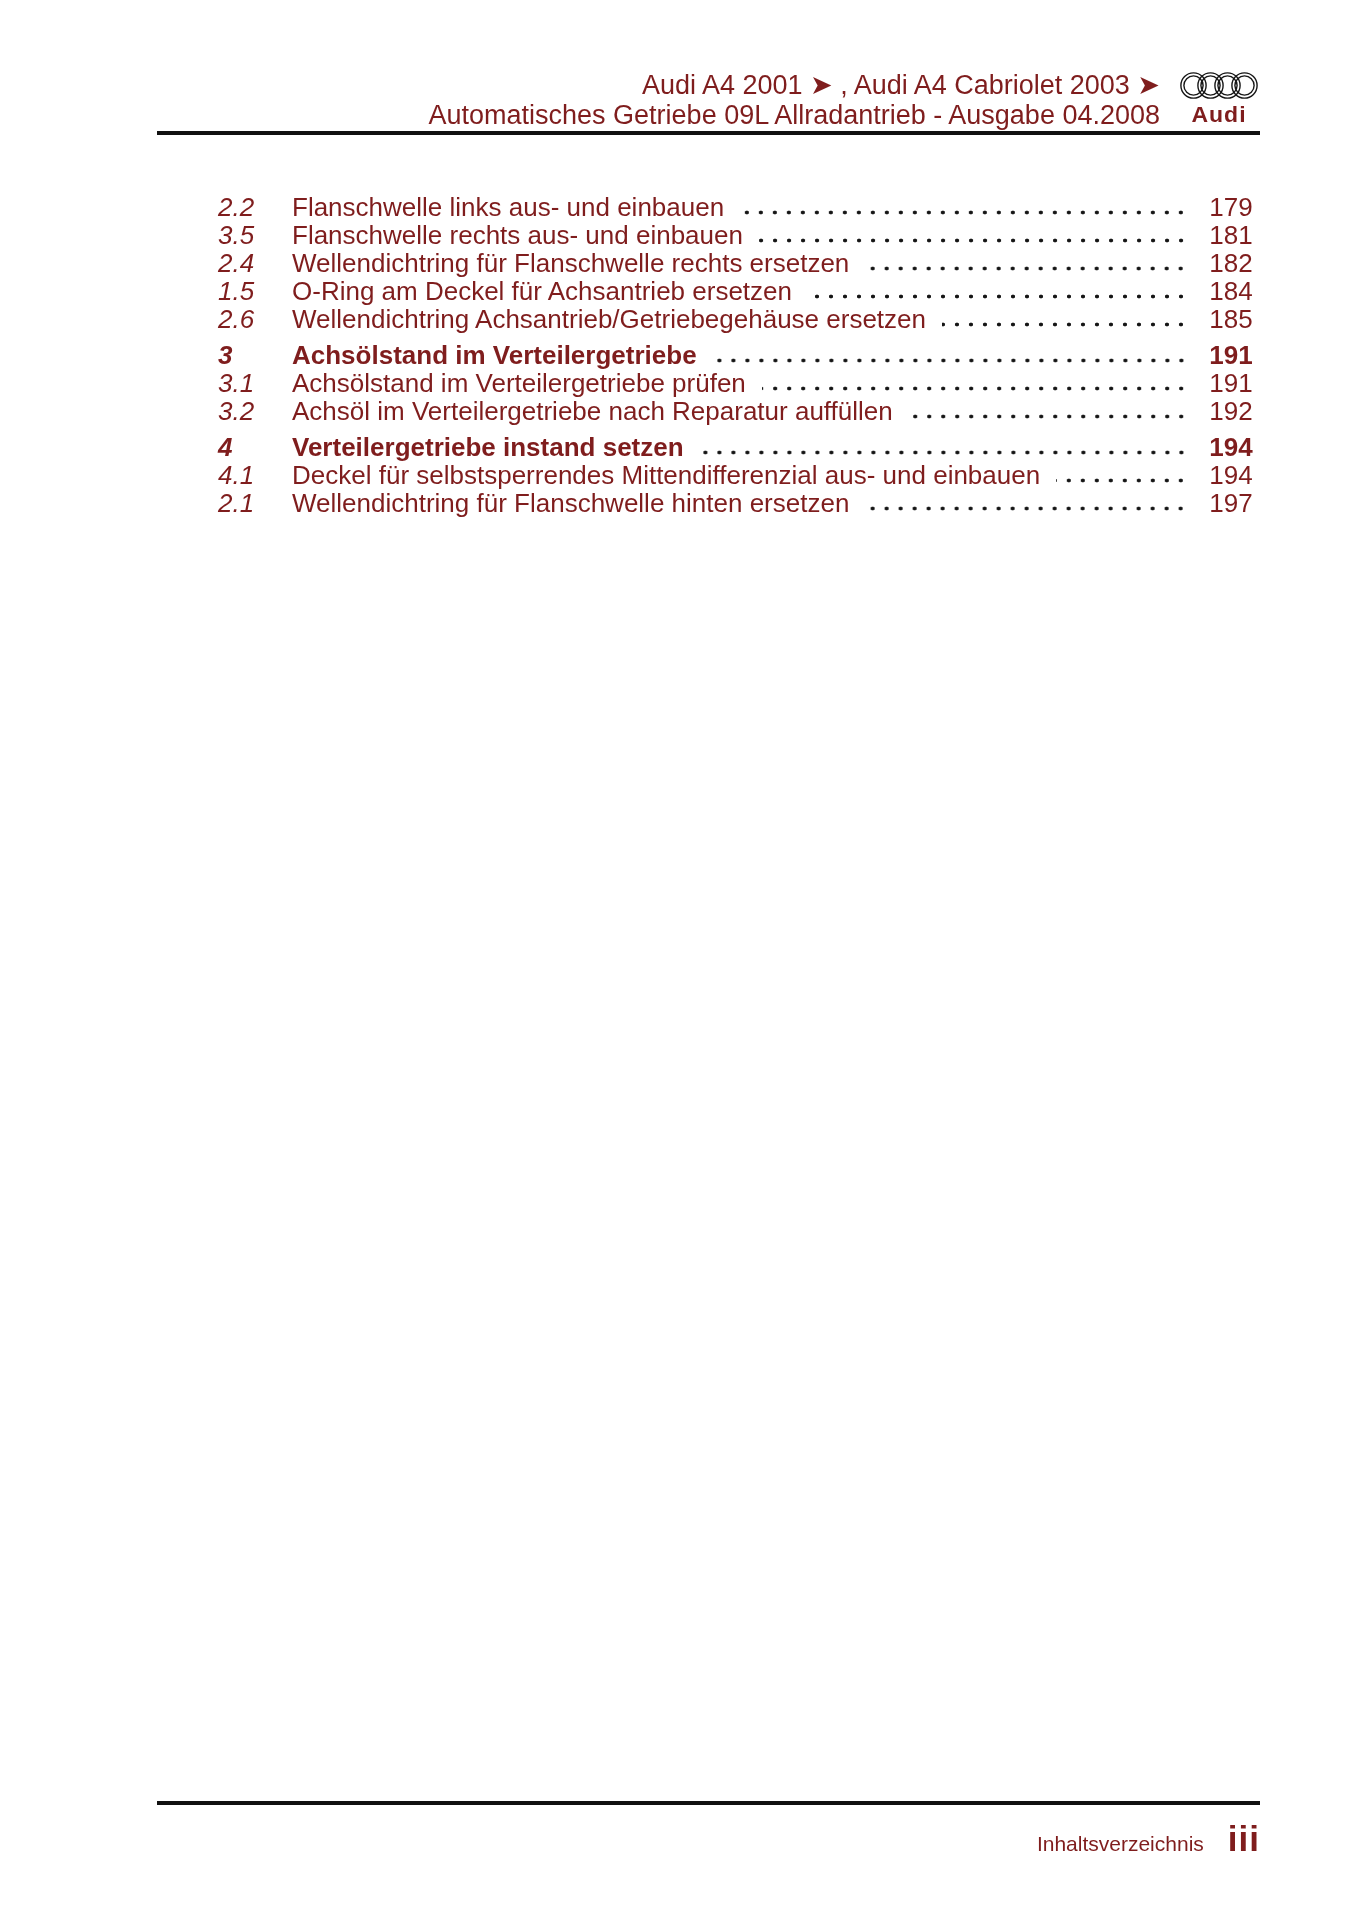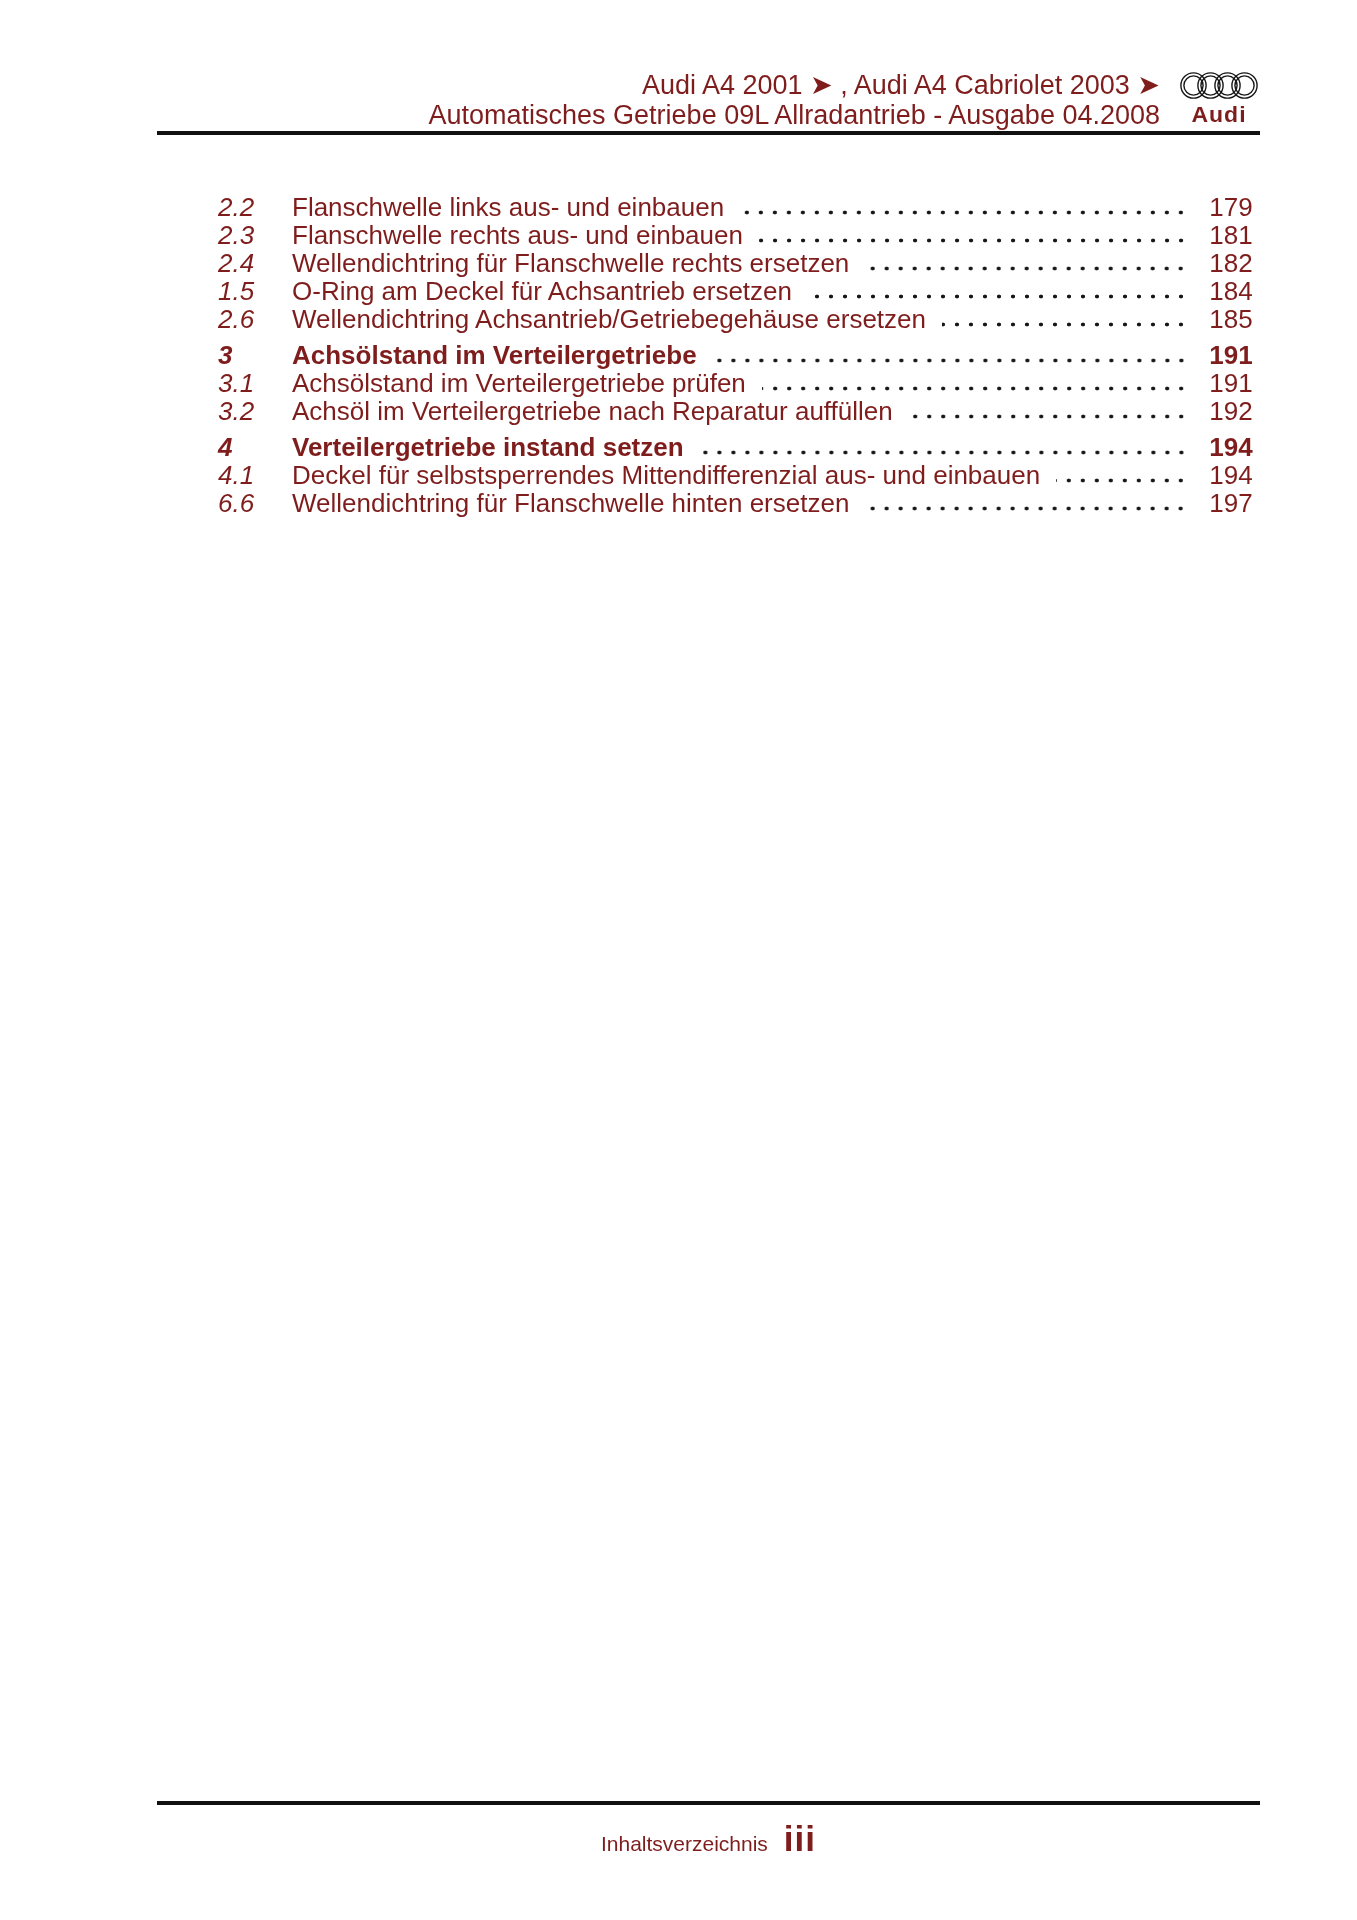--- a/index.html
+++ b/index.html
@@ -102,23 +102,23 @@
   .footer {
     position: absolute;
     top: 1801px;
     left: 157px;
     width: 1103px;
     border-top: 4px solid #111111;
   }
   .footer-row {
     margin-top: 14px;
     display: flex;
-    justify-content: center;
+    justify-content: flex-end;
     align-items: baseline;
-    gap: 16px;
+    gap: 24px;
   }
   .footer-label { font-size: 21px; }
   .footer-page {
     font-size: 35px;
     font-weight: bold;
     letter-spacing: 1px;
   }
 </style>
 </head>
 <body>
@@ -154,21 +154,21 @@
 
   <div class="toc" id="toc">
     <div class="toc-row">
       <span class="num">2.2</span>
       <span class="title">Flanschwelle links aus- und einbauen</span>
       <span class="dots"></span>
       <span class="pagecol">179</span>
     </div>
 
     <div class="toc-row">
-      <span class="num">2.3</span>
+      <span class="num">3.5</span>
       <span class="title">Flanschwelle rechts aus- und einbauen</span>
       <span class="dots"></span>
       <span class="pagecol">181</span>
     </div>
 
     <div class="toc-row">
       <span class="num">2.4</span>
       <span class="title">Wellendichtring für Flanschwelle rechts ersetzen</span>
       <span class="dots"></span>
       <span class="pagecol">182</span>
@@ -218,21 +218,21 @@
     </div>
 
     <div class="toc-row">
       <span class="num">4.1</span>
       <span class="title">Deckel für selbstsperrendes Mittendifferenzial aus- und einbauen</span>
       <span class="dots"></span>
       <span class="pagecol">194</span>
     </div>
 
     <div class="toc-row">
-      <span class="num">6.6</span>
+      <span class="num">2.1</span>
       <span class="title">Wellendichtring für Flanschwelle hinten ersetzen</span>
       <span class="dots"></span>
       <span class="pagecol">197</span>
     </div>
   </div>
 
   <div class="footer">
     <div class="footer-row">
       <span class="footer-label">Inhaltsverzeichnis</span>
       <span class="footer-page">iii</span>

